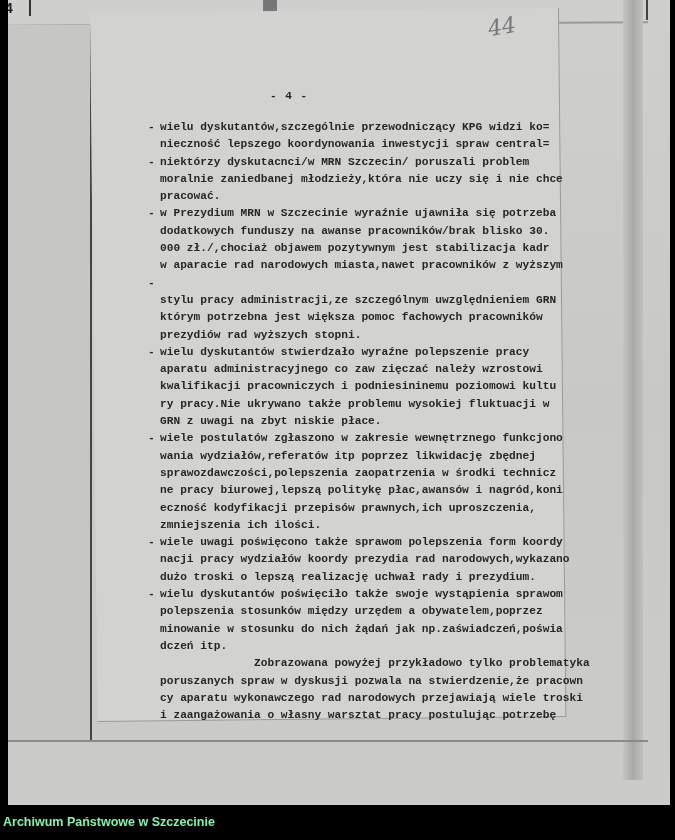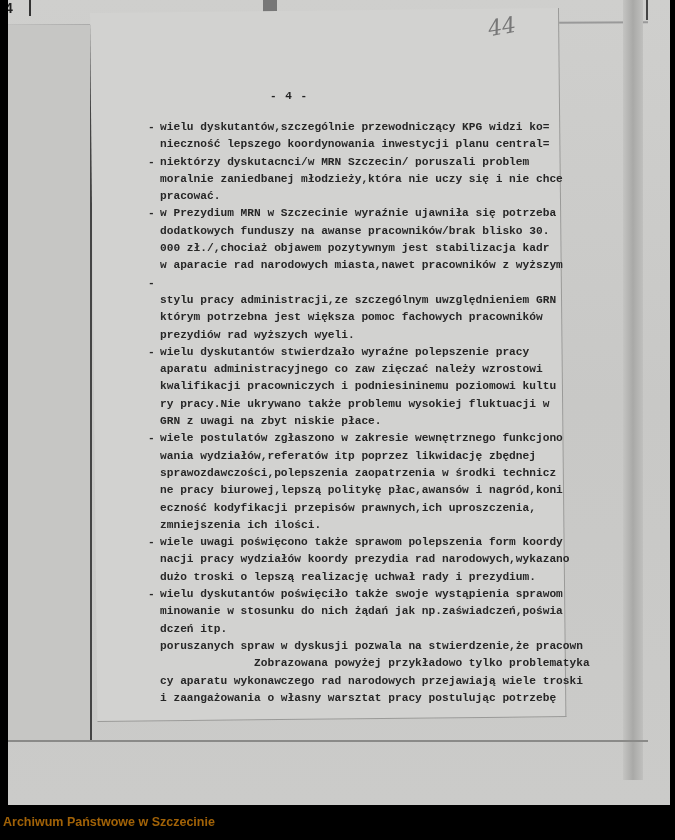--- a/index.html
+++ b/index.html
@@ -14,21 +14,21 @@
   .left-page { position:absolute; left:0; top:25px; width:82px; height:716px; background:#c6c6c4; border-right:2px solid #444; }
   .fold-strip { position:absolute; left:615px; top:0; width:20px; height:780px; background:linear-gradient(90deg,#c4c4c2,#a9a9a7,#c0c0be); }
   .paper { position:absolute; left:82px; top:13px; width:468px; height:708px; background:#d2d2d0;
            transform:rotate(-0.6deg); transform-origin:left top; border-right:1px solid #9a9a98; border-bottom:1px solid #9a9a98; }
   .bottom-rule { position:absolute; left:0; top:740px; width:640px; height:2px; background:#8a8a88; }
   .handwritten { position:absolute; left:480px; top:14px; font:italic 22px "DejaVu Serif",serif; color:#777; transform:rotate(-10deg); }
   .page-number { position:absolute; left:270px; top:90px; font:bold 11px "Liberation Mono",monospace; color:#222; letter-spacing:1px; }
   .text { position:absolute; left:160px; top:119px; width:420px; font:bold 11.2px "Liberation Mono","DejaVu Sans Mono",monospace; color:#262626; line-height:17.3px; }
   .line { white-space:pre; height:17.3px; position:relative; }
   .bullet { position:absolute; left:-12px; }
-  .footer { position:absolute; left:3px; top:815px; font:bold 12.5px "Liberation Sans",sans-serif; color:#a16207; }
+  .footer { position:absolute; left:3px; top:815px; font:bold 12.5px "Liberation Sans",sans-serif; color:#86efac; }
 </style>
 </head>
 <body>
 
 <div class="scan">
   <div class="scan-bg"></div>
   <div class="frame-num">4</div>
   <div class="frame-tick-l"></div>
   <div class="top-tab"></div>
   <div class="frame-tick-r"></div>
@@ -37,48 +37,49 @@
   <div class="fold-strip"></div>
   <div class="paper"></div>
   <div class="bottom-rule"></div>
   <div class="handwritten">44</div>
 </div>
 
 <div class="page-number">- 4 -</div>
 
 <div class="text" id="text-body">
     <div class="line"><span class="bullet">-</span><span>wielu dyskutantów,szczególnie przewodniczący KPG widzi ko=</span></div>
-    <div class="line"><span class="bullet"></span><span>nieczność lepszego koordynowania inwestycji planu central=</span></div>
+    <div class="line"><span class="bullet"></span><span>nieczność lepszego koordynowania inwestycji spraw central=</span></div>
     <div class="line"><span class="bullet">-</span><span>niektórzy dyskutacnci/w MRN Szczecin/ poruszali problem</span></div>
     <div class="line"><span class="bullet"></span><span>moralnie zaniedbanej młodzieży,która nie uczy się i nie chce</span></div>
     <div class="line"><span class="bullet"></span><span>pracować.</span></div>
     <div class="line"><span class="bullet">-</span><span>w Prezydium MRN w Szczecinie wyraźnie ujawniła się potrzeba</span></div>
     <div class="line"><span class="bullet"></span><span>dodatkowych funduszy na awanse pracowników/brak blisko 30.</span></div>
     <div class="line"><span class="bullet"></span><span>000 zł./,chociaż objawem pozytywnym jest stabilizacja kadr</span></div>
     <div class="line"><span class="bullet"></span><span>w aparacie rad narodowych miasta,nawet pracowników z wyższym</span></div>
     <div class="line"><span class="bullet">-</span></div>
     <div class="line"><span class="bullet"></span><span>stylu pracy administracji,ze szczególnym uwzględnieniem GRN</span></div>
     <div class="line"><span class="bullet"></span><span>którym potrzebna jest większa pomoc fachowych pracowników</span></div>
-    <div class="line"><span class="bullet"></span><span>prezydiów rad wyższych wyeli.</span></div>
+    <div class="line"><span class="bullet"></span><span>prezydiów rad wyższych stopni.</span></div>
     <div class="line"><span class="bullet">-</span><span>wielu dyskutantów stwierdzało wyraźne polepszenie pracy</span></div>
     <div class="line"><span class="bullet"></span><span>aparatu administracyjnego co zaw zięczać należy wzrostowi</span></div>
     <div class="line"><span class="bullet"></span><span>kwalifikacji pracowniczych i podniesininemu poziomowi kultu</span></div>
     <div class="line"><span class="bullet"></span><span>ry pracy.Nie ukrywano także problemu wysokiej fluktuacji w</span></div>
     <div class="line"><span class="bullet"></span><span>GRN z uwagi na zbyt niskie płace.</span></div>
     <div class="line"><span class="bullet">-</span><span>wiele postulatów zgłaszono w zakresie wewnętrznego funkcjono</span></div>
     <div class="line"><span class="bullet"></span><span>wania wydziałów,referatów itp poprzez likwidację zbędnej</span></div>
     <div class="line"><span class="bullet"></span><span>sprawozdawczości,polepszenia zaopatrzenia w środki technicz</span></div>
     <div class="line"><span class="bullet"></span><span>ne pracy biurowej,lepszą politykę płac,awansów i nagród,koni</span></div>
     <div class="line"><span class="bullet"></span><span>eczność kodyfikacji przepisów prawnych,ich uproszczenia,</span></div>
     <div class="line"><span class="bullet"></span><span>zmniejszenia ich ilości.</span></div>
     <div class="line"><span class="bullet">-</span><span>wiele uwagi poświęcono także sprawom polepszenia form koordy</span></div>
     <div class="line"><span class="bullet"></span><span>nacji pracy wydziałów koordy prezydia rad narodowych,wykazano</span></div>
     <div class="line"><span class="bullet"></span><span>dużo troski o lepszą realizację uchwał rady i prezydium.</span></div>
     <div class="line"><span class="bullet">-</span><span>wielu dyskutantów poświęciło także swoje wystąpienia sprawom</span></div>
+    <div class="line"><span class="bullet"></span><span>polepszenia stosunków między urzędem a obywatelem,poprzez</span></div>
     <div class="line"><span class="bullet"></span><span>minowanie w stosunku do nich żądań jak np.zaświadczeń,poświa</span></div>
     <div class="line"><span class="bullet"></span><span>dczeń itp.</span></div>
+    <div class="line"><span class="bullet"></span><span>              Zobrazowana powyżej przykładowo tylko problematyka</span></div>
     <div class="line"><span class="bullet"></span><span>poruszanych spraw w dyskusji pozwala na stwierdzenie,że pracown</span></div>
-    <div class="line"><span class="bullet"></span><span>              Zobrazowana powyżej przykładowo tylko problematyka</span></div>
     <div class="line"><span class="bullet"></span><span>cy aparatu wykonawczego rad narodowych przejawiają wiele troski</span></div>
     <div class="line"><span class="bullet"></span><span>i zaangażowania o własny warsztat pracy postulując potrzebę</span></div>
   </div>
 
 <div class="footer">Archiwum Państwowe w Szczecinie</div>
 
 </body></html>

